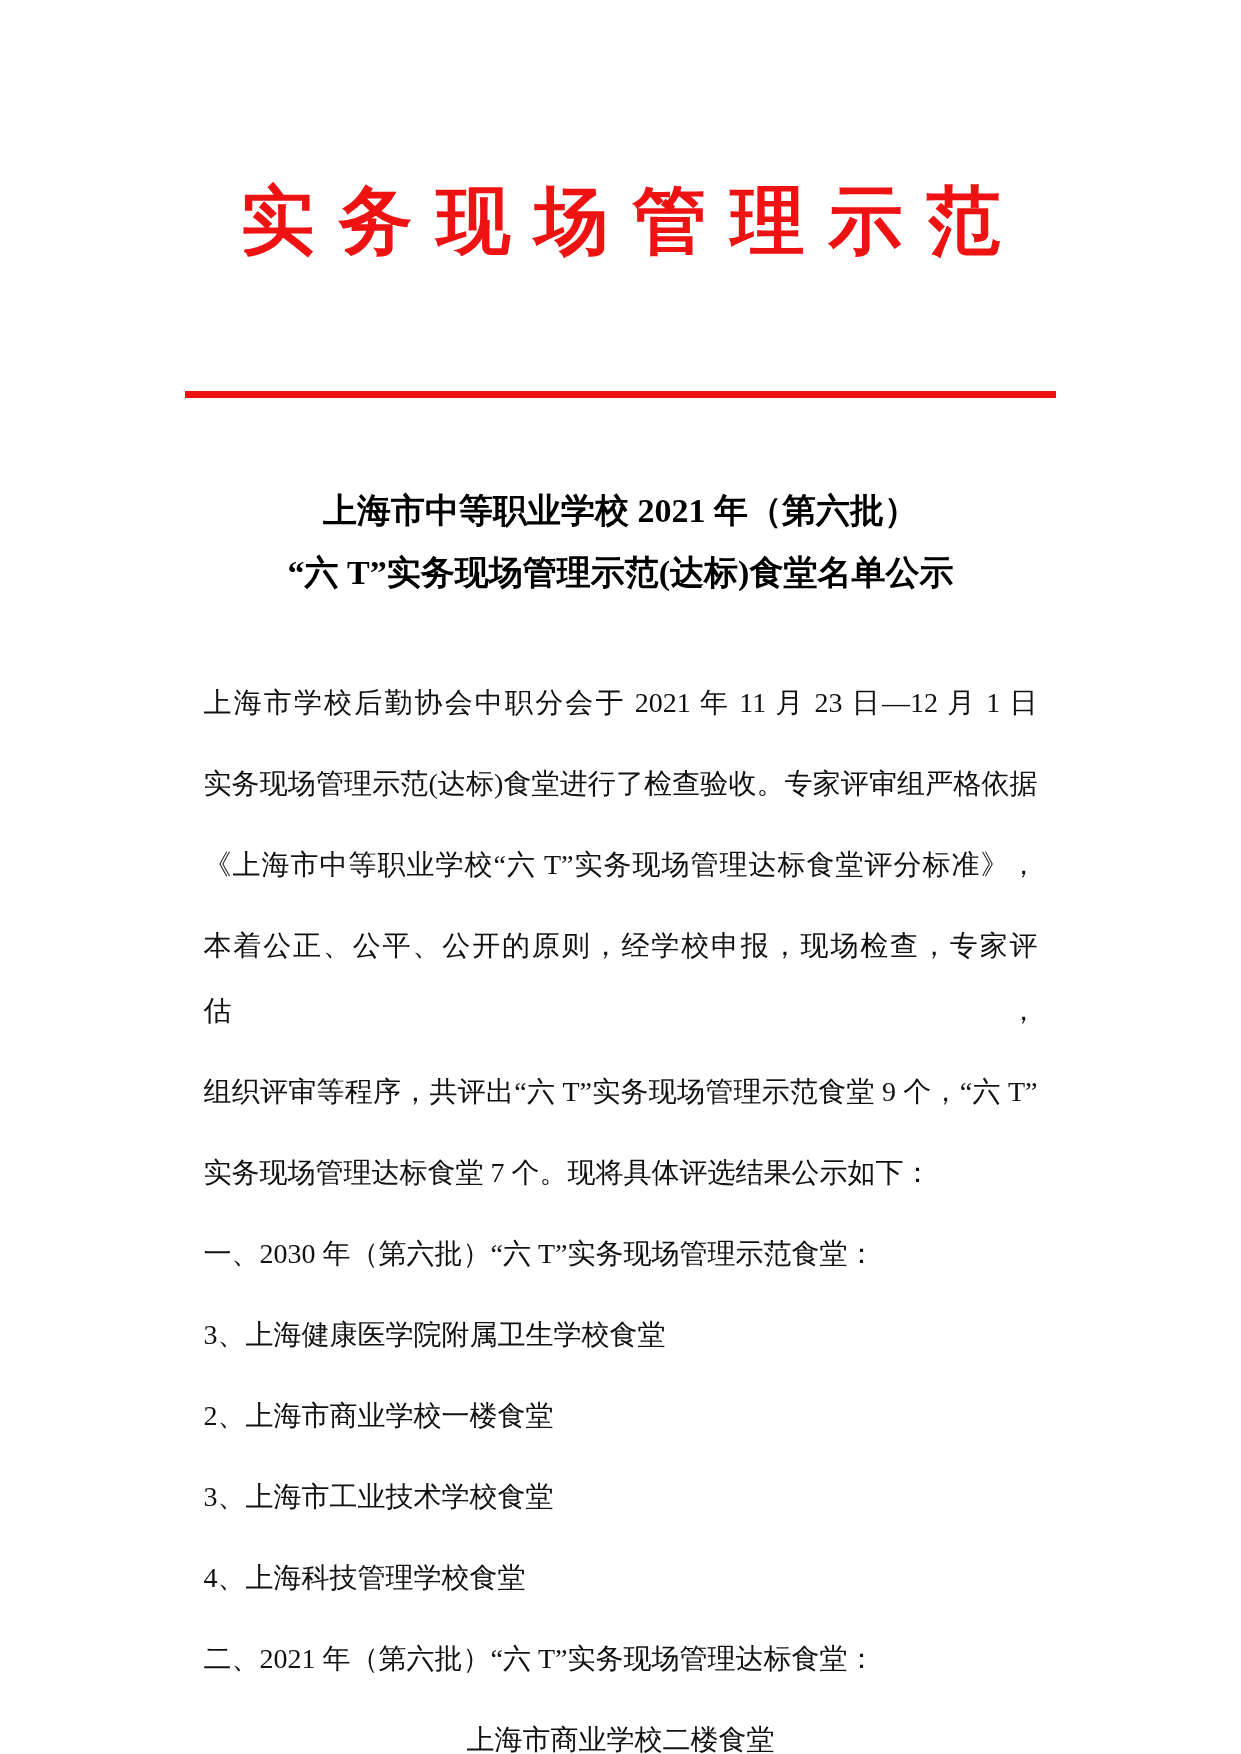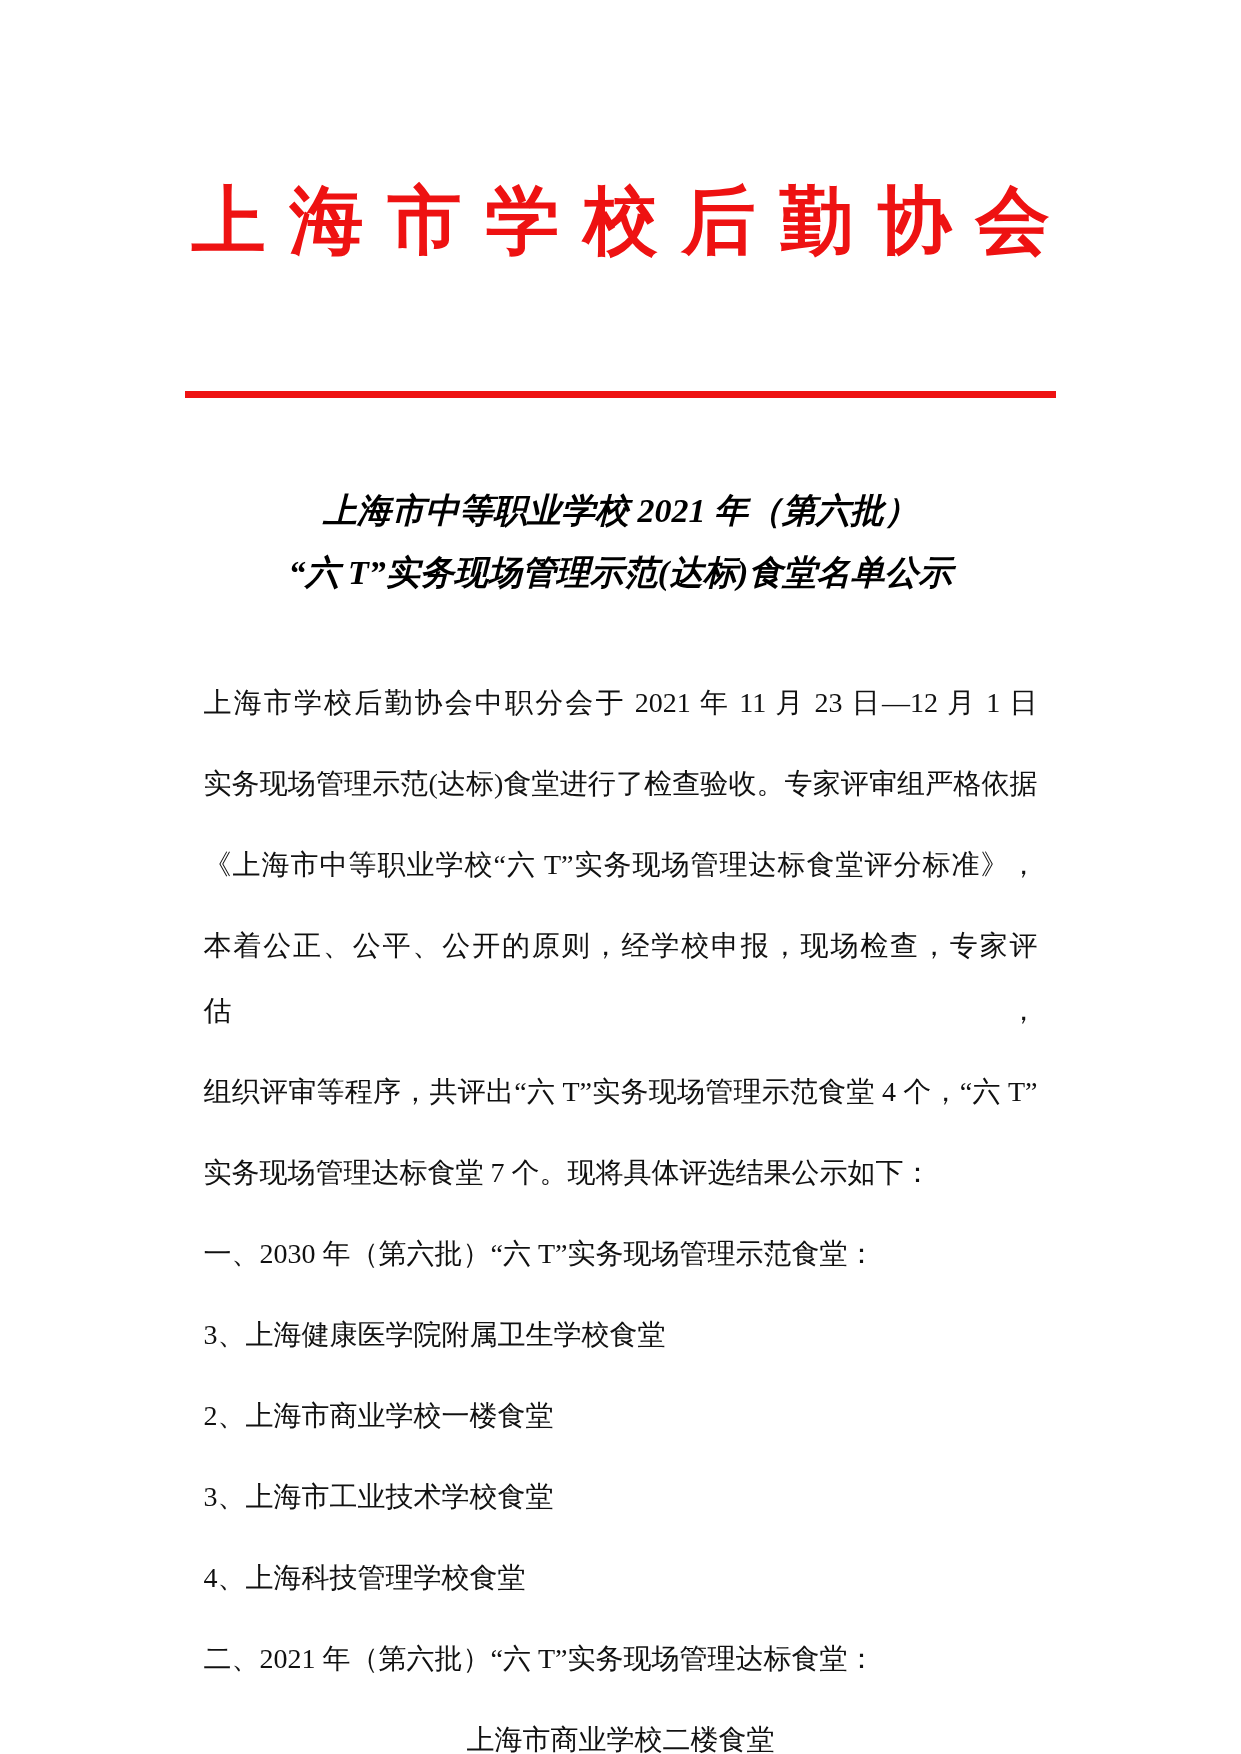--- a/index.html
+++ b/index.html
@@ -38,21 +38,20 @@
     width: 866px;
     margin: 0 auto;
   }
   .doc-title {
     margin: 82px 0 0 0;
     text-align: center;
     font-size: 34px;
     line-height: 62px;
     font-weight: bold;
     color: #000000;
-    font-style: italic;
   }
   .doc-title .title-line {
     display: block;
     white-space: nowrap;
   }
   .body-text {
     margin-top: 66px;
     font-size: 28px;
     line-height: 65px;
   }
@@ -70,38 +69,38 @@
   .head-indent  { padding-left: 31px; }
   .item-indent  { padding-left: 59px; }
   .final-indent { padding-left: 93px; text-align: center; }
 </style>
 </head>
 <body>
 
 <div class="page">
 
   <header>
-    <h1 class="letterhead" style="color: rgb(238, 18, 18);">上海市学校后勤协会</h1>
+    <h1 class="letterhead" style="color: rgb(238, 18, 18);">实务现场管理示范</h1>
     <div class="divider" style="background-color: rgb(238, 18, 18);"></div>
   </header>
 
   <main class="content">
 
     <h2 class="doc-title">
       <span class="title-line">上海市中等职业学校 2021 年（第六批）</span>
       <span class="title-line">“六 T”实务现场管理示范(达标)食堂名单公示</span>
     </h2>
 
     <section class="body-text">
 
       <p class="jline first-indent">上海市学校后勤协会中职分会于 2021 年 11 月 23 日—12 月 1 日</p>
       <p class="jline">实务现场管理示范(达标)食堂进行了检查验收。专家评审组严格依据</p>
       <p class="jline">《上海市中等职业学校“六 T”实务现场管理达标食堂评分标准》，</p>
       <p class="jline">本着公正、公平、公开的原则，经学校申报，现场检查，专家评估，</p>
-      <p class="jline">组织评审等程序，共评出“六 T”实务现场管理示范食堂 4 个，“六 T”</p>
+      <p class="jline">组织评审等程序，共评出“六 T”实务现场管理示范食堂 9 个，“六 T”</p>
       <p>实务现场管理达标食堂 7 个。现将具体评选结果公示如下：</p>
 
       <p class="head-indent">一、2030 年（第六批）“六 T”实务现场管理示范食堂：</p>
 
       <p class="item-indent">3、上海健康医学院附属卫生学校食堂</p>
       <p class="item-indent">2、上海市商业学校一楼食堂</p>
       <p class="item-indent">3、上海市工业技术学校食堂</p>
       <p class="item-indent">4、上海科技管理学校食堂</p>
 
       <p class="head-indent">二、2021 年（第六批）“六 T”实务现场管理达标食堂：</p>

